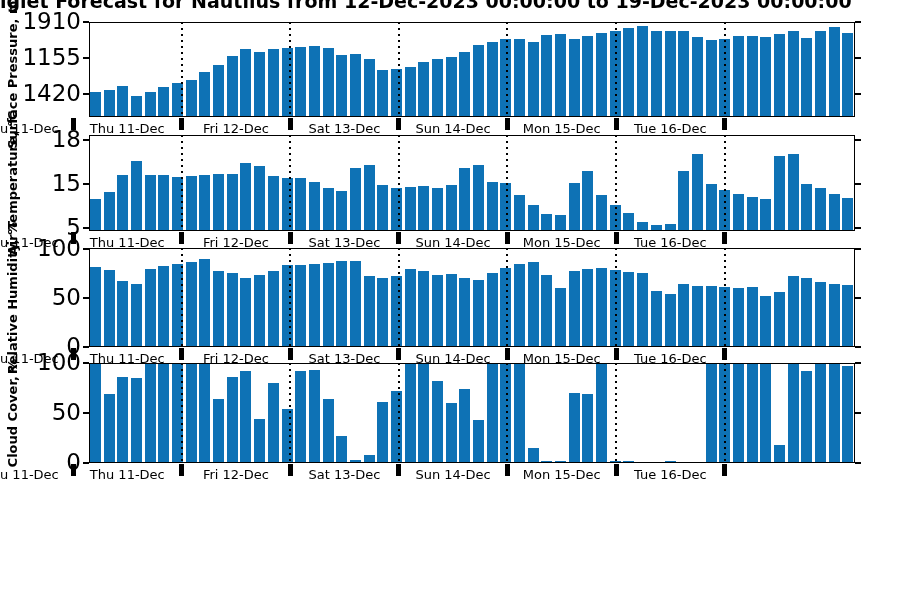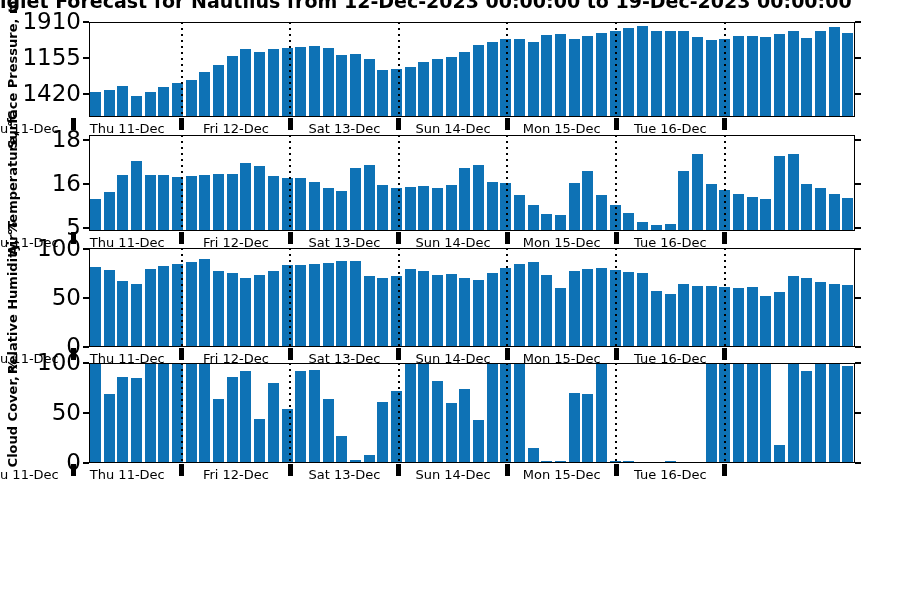--- a/index.html
+++ b/index.html
@@ -185,21 +185,21 @@
       <div class="gridline" style="left: 397.8px; top: 135px; height: 96px;"></div>
       <div class="gridline" style="left: 506.4px; top: 135px; height: 96px;"></div>
       <div class="gridline" style="left: 615px; top: 135px; height: 96px;"></div>
       <div class="gridline" style="left: 723.6px; top: 135px; height: 96px;"></div>
       <div class="panel-box" style="left: 89px; top: 135px; width: 766px; height: 96px;"></div>
       <div class="ytick" style="left: 83px; top: 227.358px;"></div>
       <div class="ytick" style="left: 855px; top: 227.358px;"></div>
       <div class="yticklabel" style="left: 0px; width: 81px; top: 216.358px;">5</div>
       <div class="ytick" style="left: 83px; top: 183.321px;"></div>
       <div class="ytick" style="left: 855px; top: 183.321px;"></div>
-      <div class="yticklabel" style="left: 0px; width: 81px; top: 172.321px;">16</div>
+      <div class="yticklabel" style="left: 0px; width: 81px; top: 172.321px;">15</div>
       <div class="ytick" style="left: 83px; top: 139.284px;"></div>
       <div class="ytick" style="left: 855px; top: 139.284px;"></div>
       <div class="yticklabel" style="left: 0px; width: 81px; top: 128.284px;">18</div>
       <div class="ylabel-wrap" style="left: 12px; top: 183px;">
         <div class="ylabel">Air Temperature, °C</div>
       </div>
       <div class="daytick" style="left: 70.5px; top: 232px;"></div>
       <div class="daytick" style="left: 179.1px; top: 232px;"></div>
       <div class="daytick" style="left: 287.7px; top: 232px;"></div>
       <div class="daytick" style="left: 396.3px; top: 232px;"></div>

